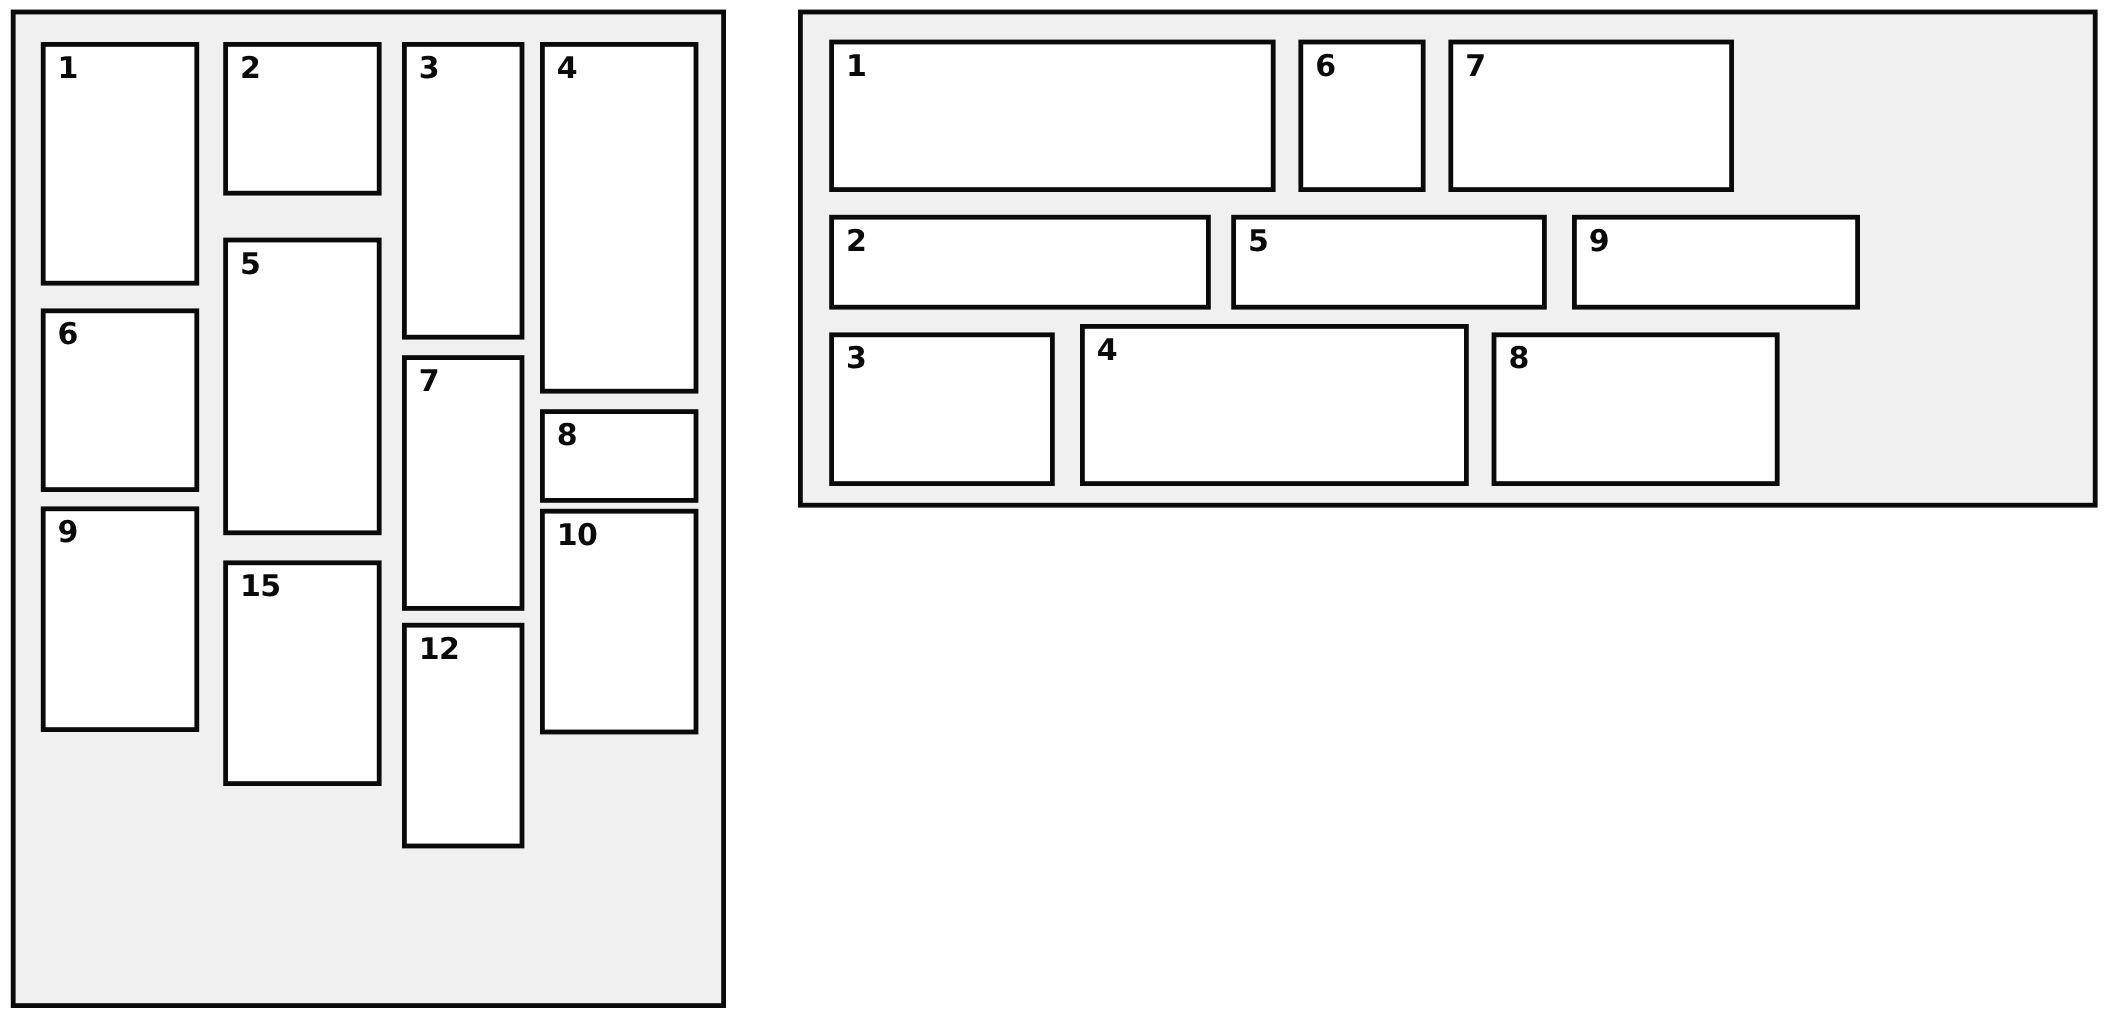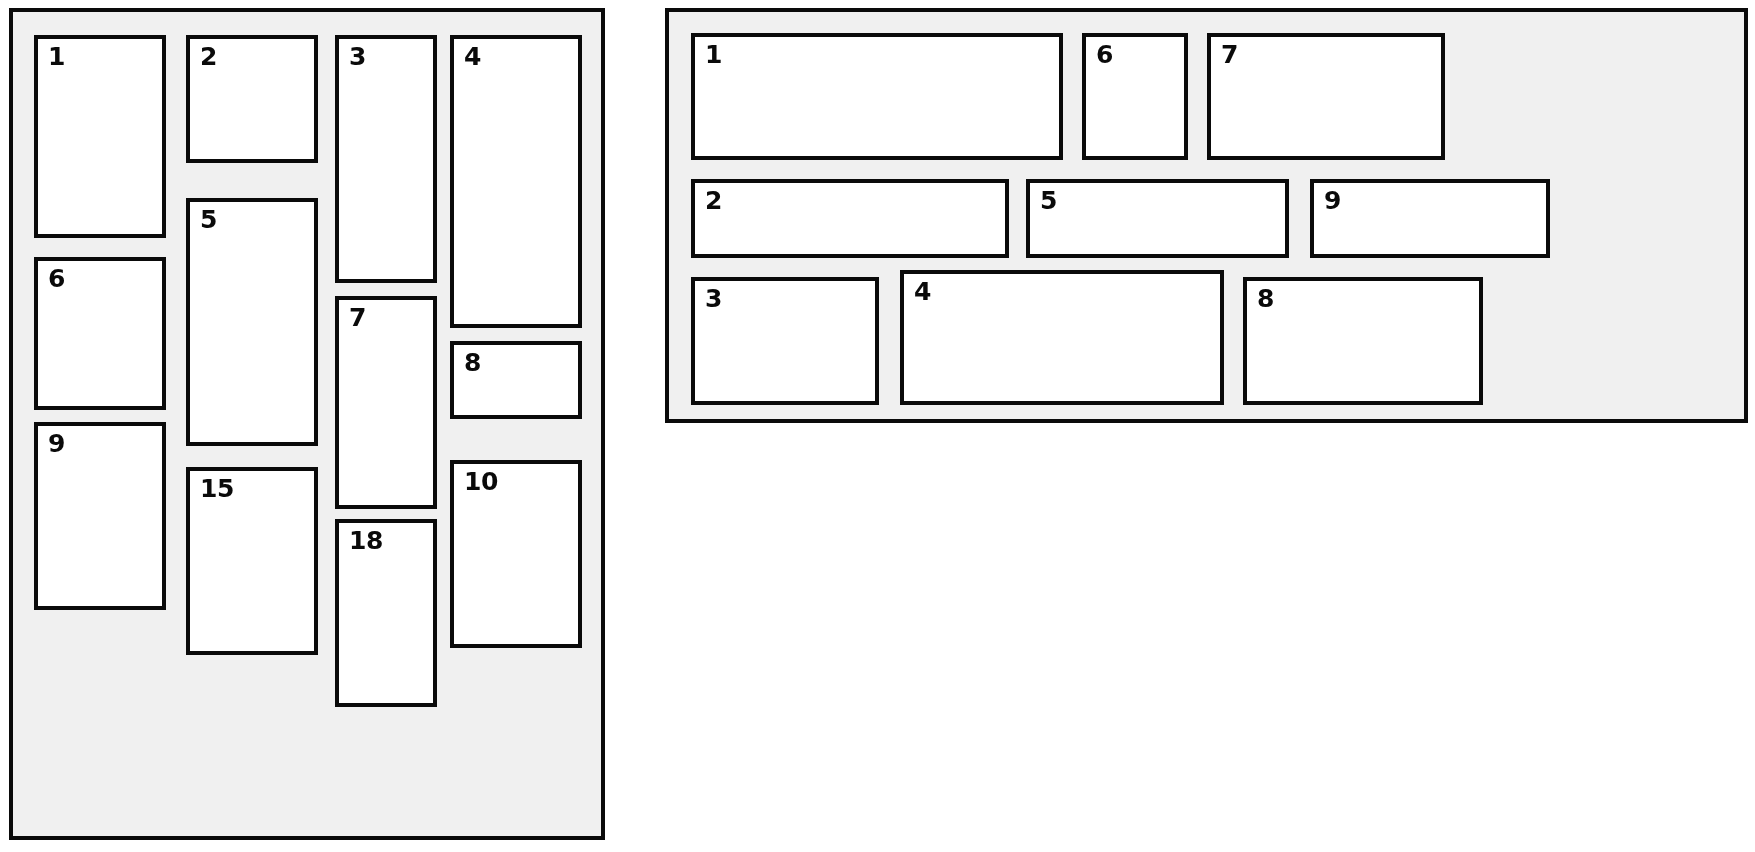--- a/index.html
+++ b/index.html
@@ -75,28 +75,28 @@
       </div>
       <div class="cell" style="left: 322px; top: 284px; width: 102px; height: 213px; background: rgb(255, 255, 255); border-color: rgb(10, 10, 10);">
         <span class="cell-label" style="color: rgb(10, 10, 10);">7</span>
       </div>
       <div class="cell" style="left: 437px; top: 329px; width: 132px; height: 78px; background: rgb(255, 255, 255); border-color: rgb(10, 10, 10);">
         <span class="cell-label" style="color: rgb(10, 10, 10);">8</span>
       </div>
       <div class="cell" style="left: 21px; top: 410px; width: 132px; height: 188px; background: rgb(255, 255, 255); border-color: rgb(10, 10, 10);">
         <span class="cell-label" style="color: rgb(10, 10, 10);">9</span>
       </div>
-      <div class="cell" style="left: 437px; top: 448px; width: 132px; height: 188px; background: rgb(255, 255, 255); border-color: rgb(10, 10, 10);">
+      <div class="cell" style="left: 437px; top: 412px; width: 132px; height: 188px; background: rgb(255, 255, 255); border-color: rgb(10, 10, 10);">
         <span class="cell-label" style="color: rgb(10, 10, 10);">10</span>
       </div>
       <div class="cell" style="left: 173px; top: 455px; width: 132px; height: 188px; background: rgb(255, 255, 255); border-color: rgb(10, 10, 10);">
         <span class="cell-label" style="color: rgb(10, 10, 10);">15</span>
       </div>
       <div class="cell" style="left: 322px; top: 507px; width: 102px; height: 188px; background: rgb(255, 255, 255); border-color: rgb(10, 10, 10);">
-        <span class="cell-label" style="color: rgb(10, 10, 10);">18</span>
+        <span class="cell-label" style="color: rgb(10, 10, 10);">12</span>
       </div>
     </div>
     <div class="panel" style="left: 665px; top: 8px; width: 1083px; height: 415px; background: rgb(240, 240, 240); border-color: rgb(10, 10, 10);">
       <div class="cell" style="left: 22px; top: 21px; width: 372px; height: 127px; background: rgb(255, 255, 255); border-color: rgb(10, 10, 10);">
         <span class="cell-label" style="color: rgb(10, 10, 10);">1</span>
       </div>
       <div class="cell" style="left: 413px; top: 21px; width: 106px; height: 127px; background: rgb(255, 255, 255); border-color: rgb(10, 10, 10);">
         <span class="cell-label" style="color: rgb(10, 10, 10);">6</span>
       </div>
       <div class="cell" style="left: 538px; top: 21px; width: 238px; height: 127px; background: rgb(255, 255, 255); border-color: rgb(10, 10, 10);">

